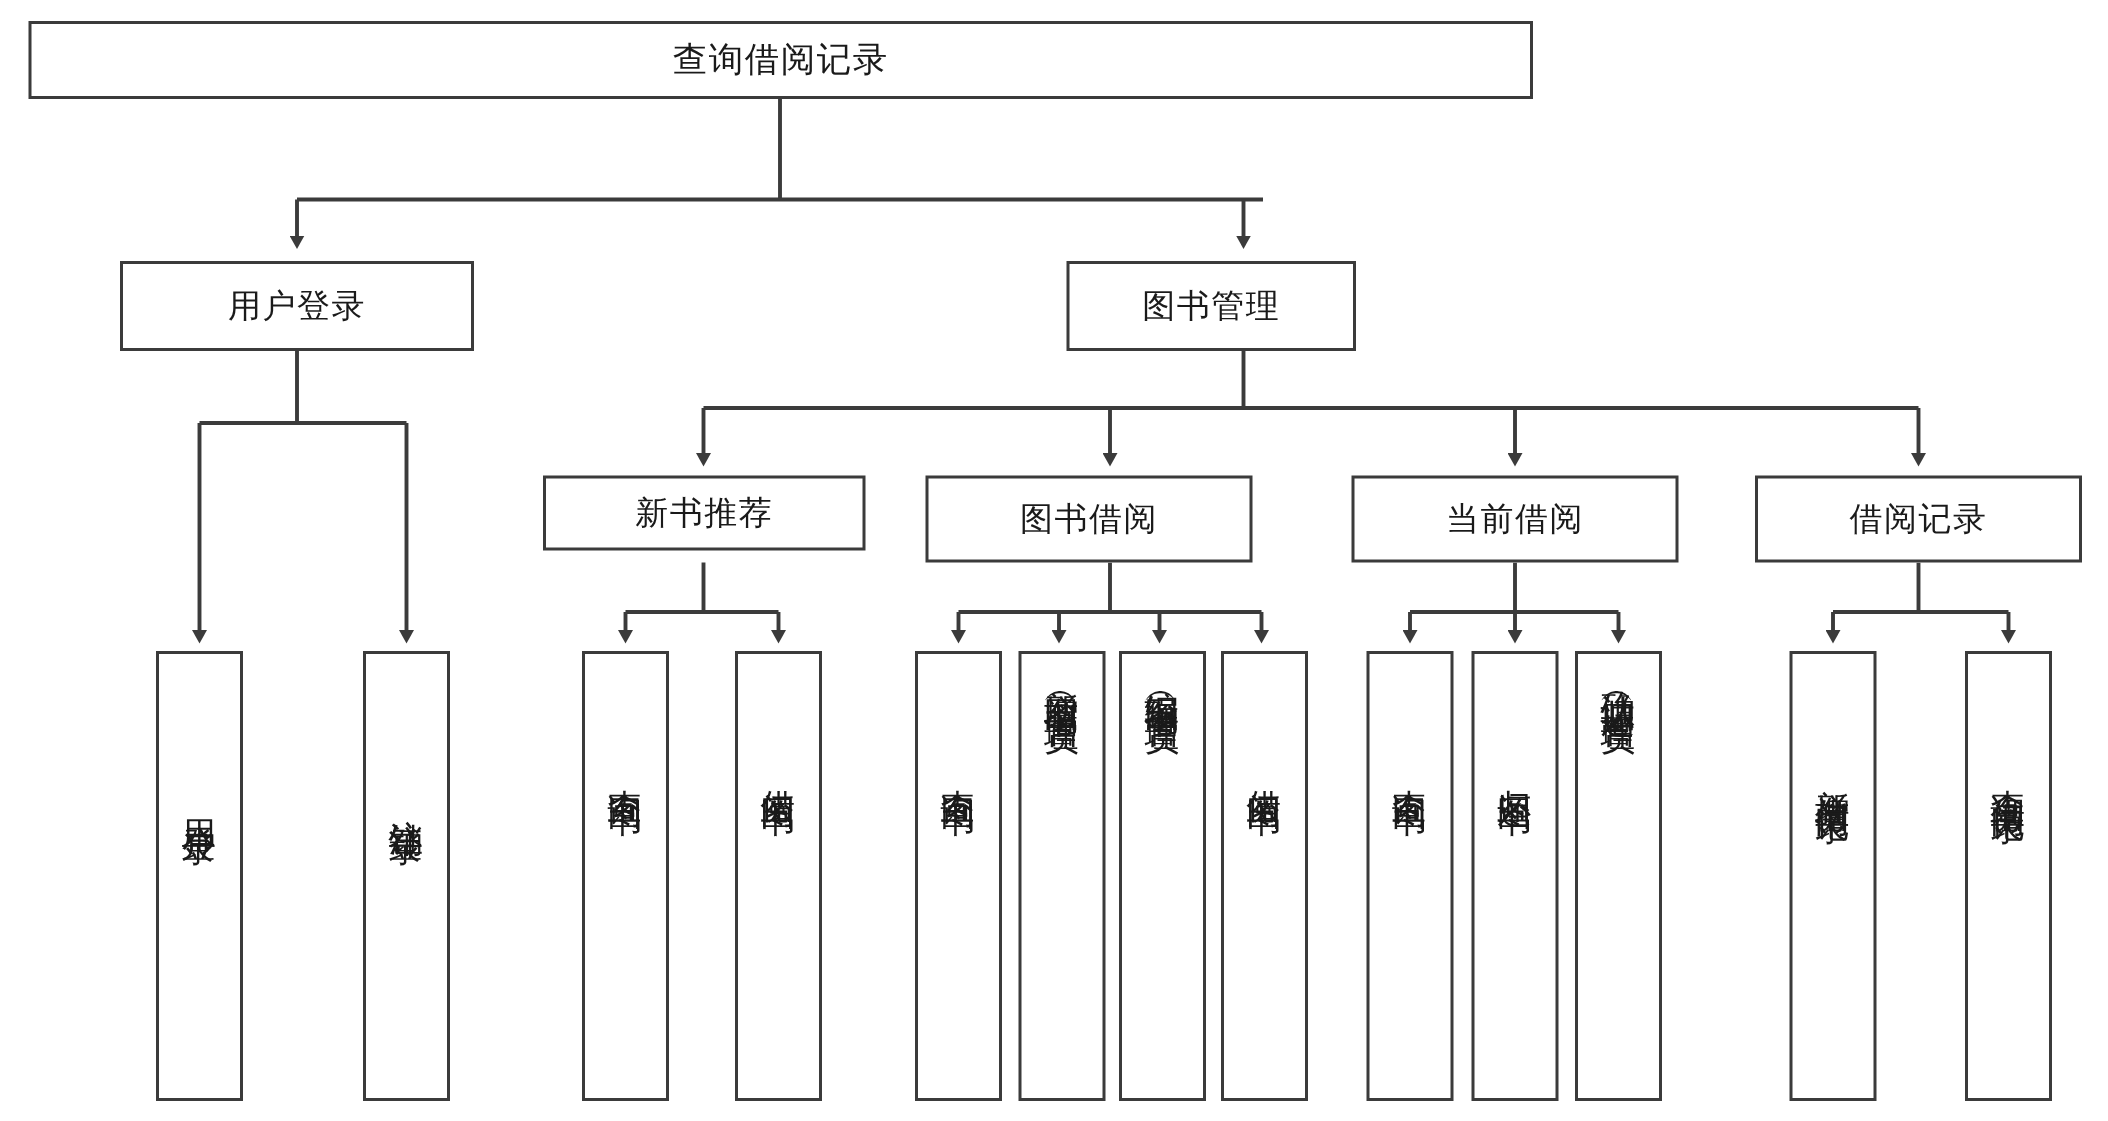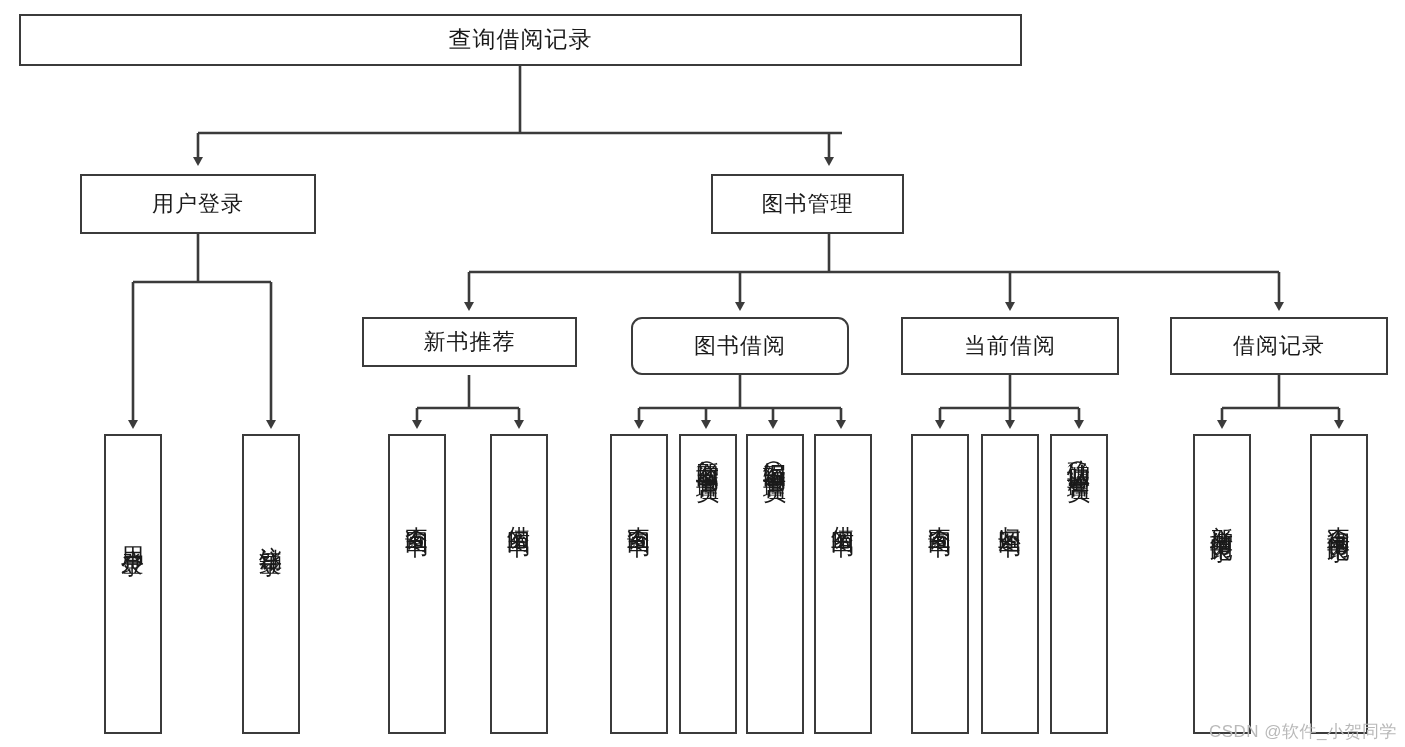--- a/index.html
+++ b/index.html
@@ -124,21 +124,21 @@
   </div>
 
   <div class="node horiz" style="left:711px;top:174px;width:193px;height:60px;">
     <span class="label">图书管理</span>
   </div>
 
   <div class="node horiz" style="left:362px;top:317px;width:215px;height:50px;">
     <span class="label">新书推荐</span>
   </div>
 
-  <div class="node horiz" style="left:631px;top:317px;width:218px;height:58px;border-radius:11px;">
+  <div class="node horiz" style="left:617px;top:317px;width:218px;height:58px;">
     <span class="label">图书借阅</span>
   </div>
 
   <div class="node horiz" style="left:1170px;top:317px;width:218px;height:58px;">
     <span class="label">借阅记录</span>
   </div>
 
   <div class="node horiz" style="left:901px;top:317px;width:218px;height:58px;">
     <span class="label">当前借阅</span>
   </div>
@@ -188,15 +188,14 @@
   </div>
 
   <div class="node leaf mid-pad" style="left:1193px;top:434px;width:58px;height:300px;">
     <span class="label">新增借阅记录</span>
   </div>
 
   <div class="node leaf mid-pad" style="left:1310px;top:434px;width:58px;height:300px;">
     <span class="label">查询借阅记录</span>
   </div>
 
-  <div class="watermark">CSDN @软件_小贺同学</div>
 
 </div>
 
 </body></html>

